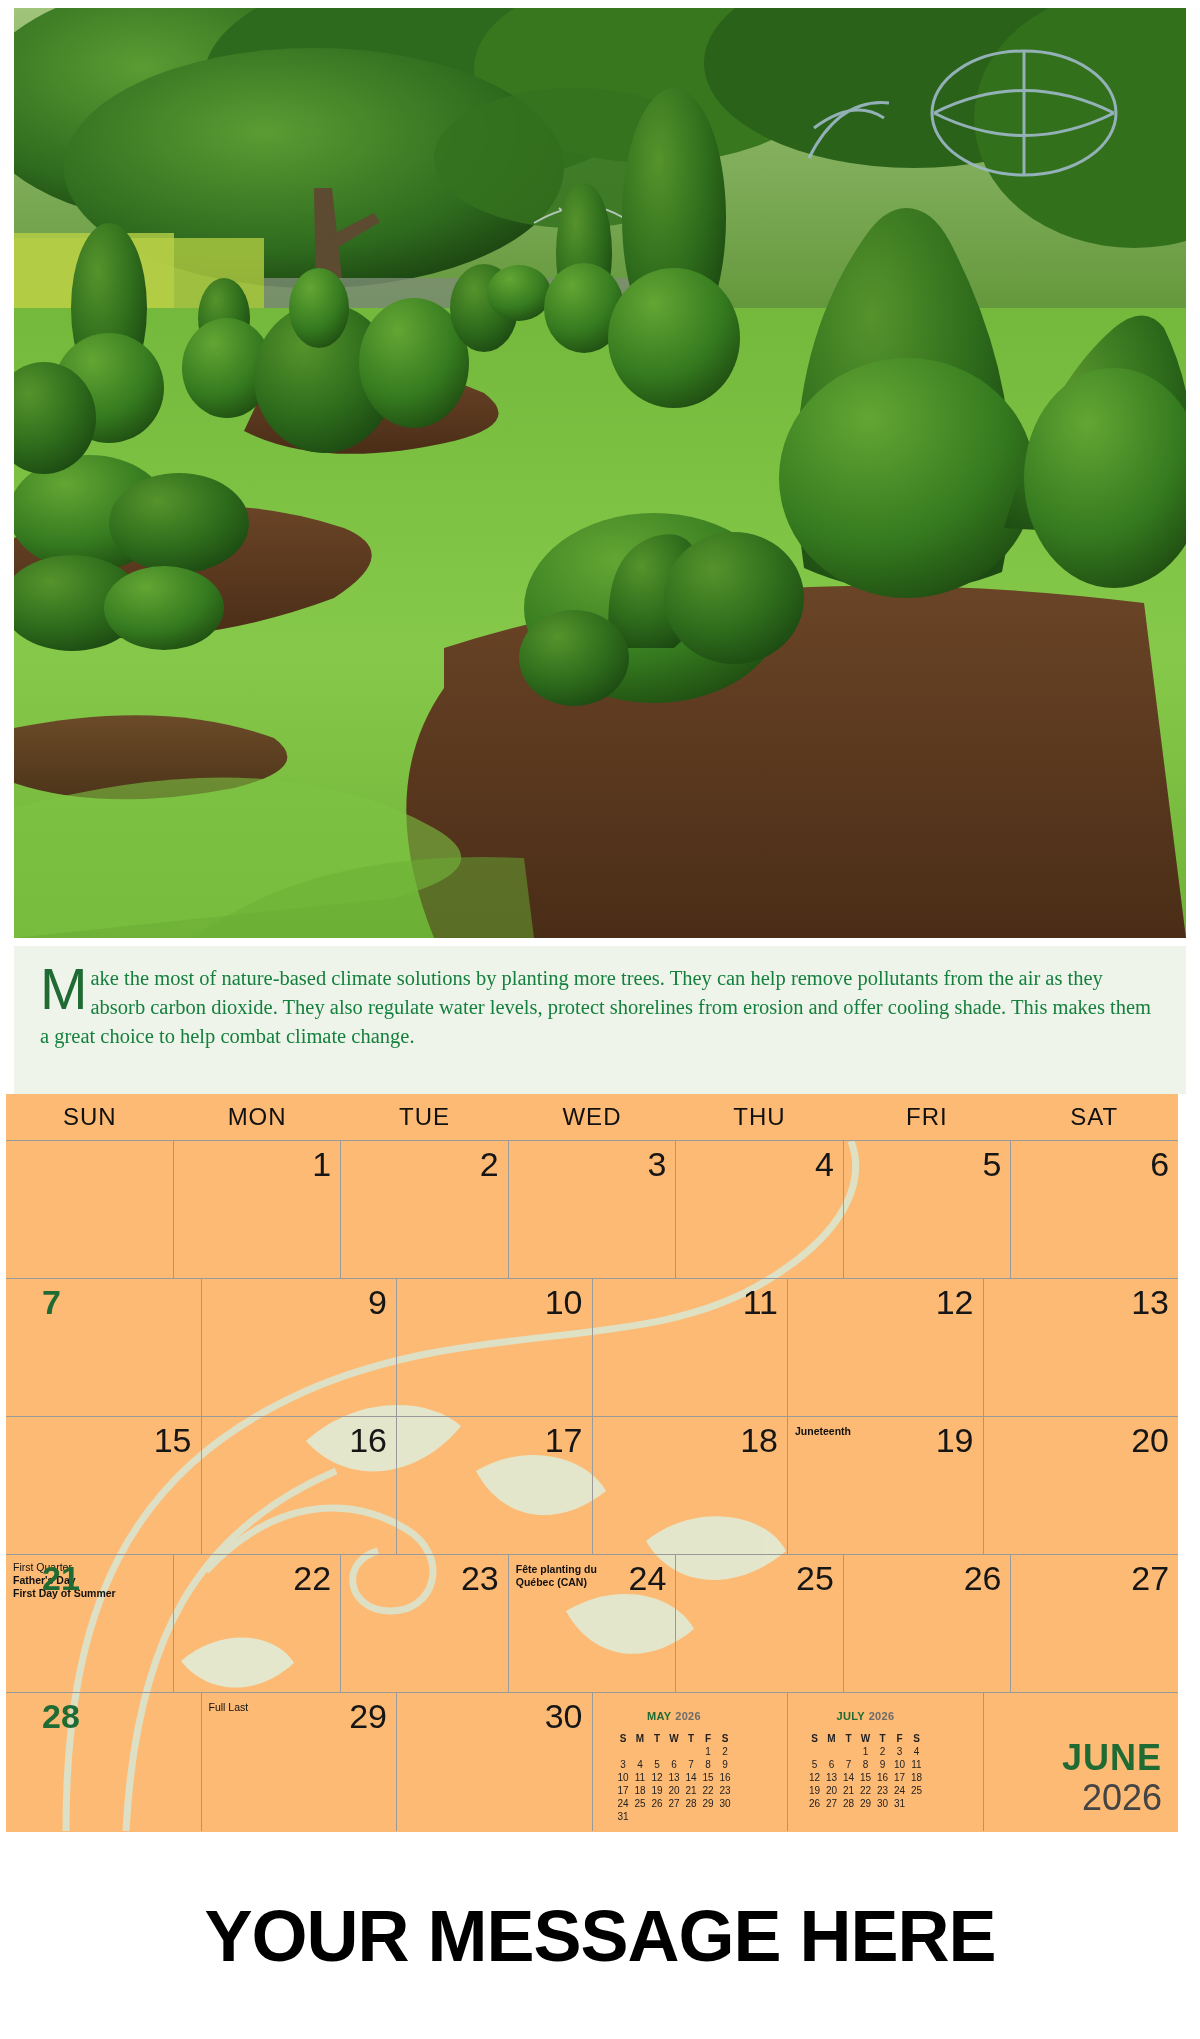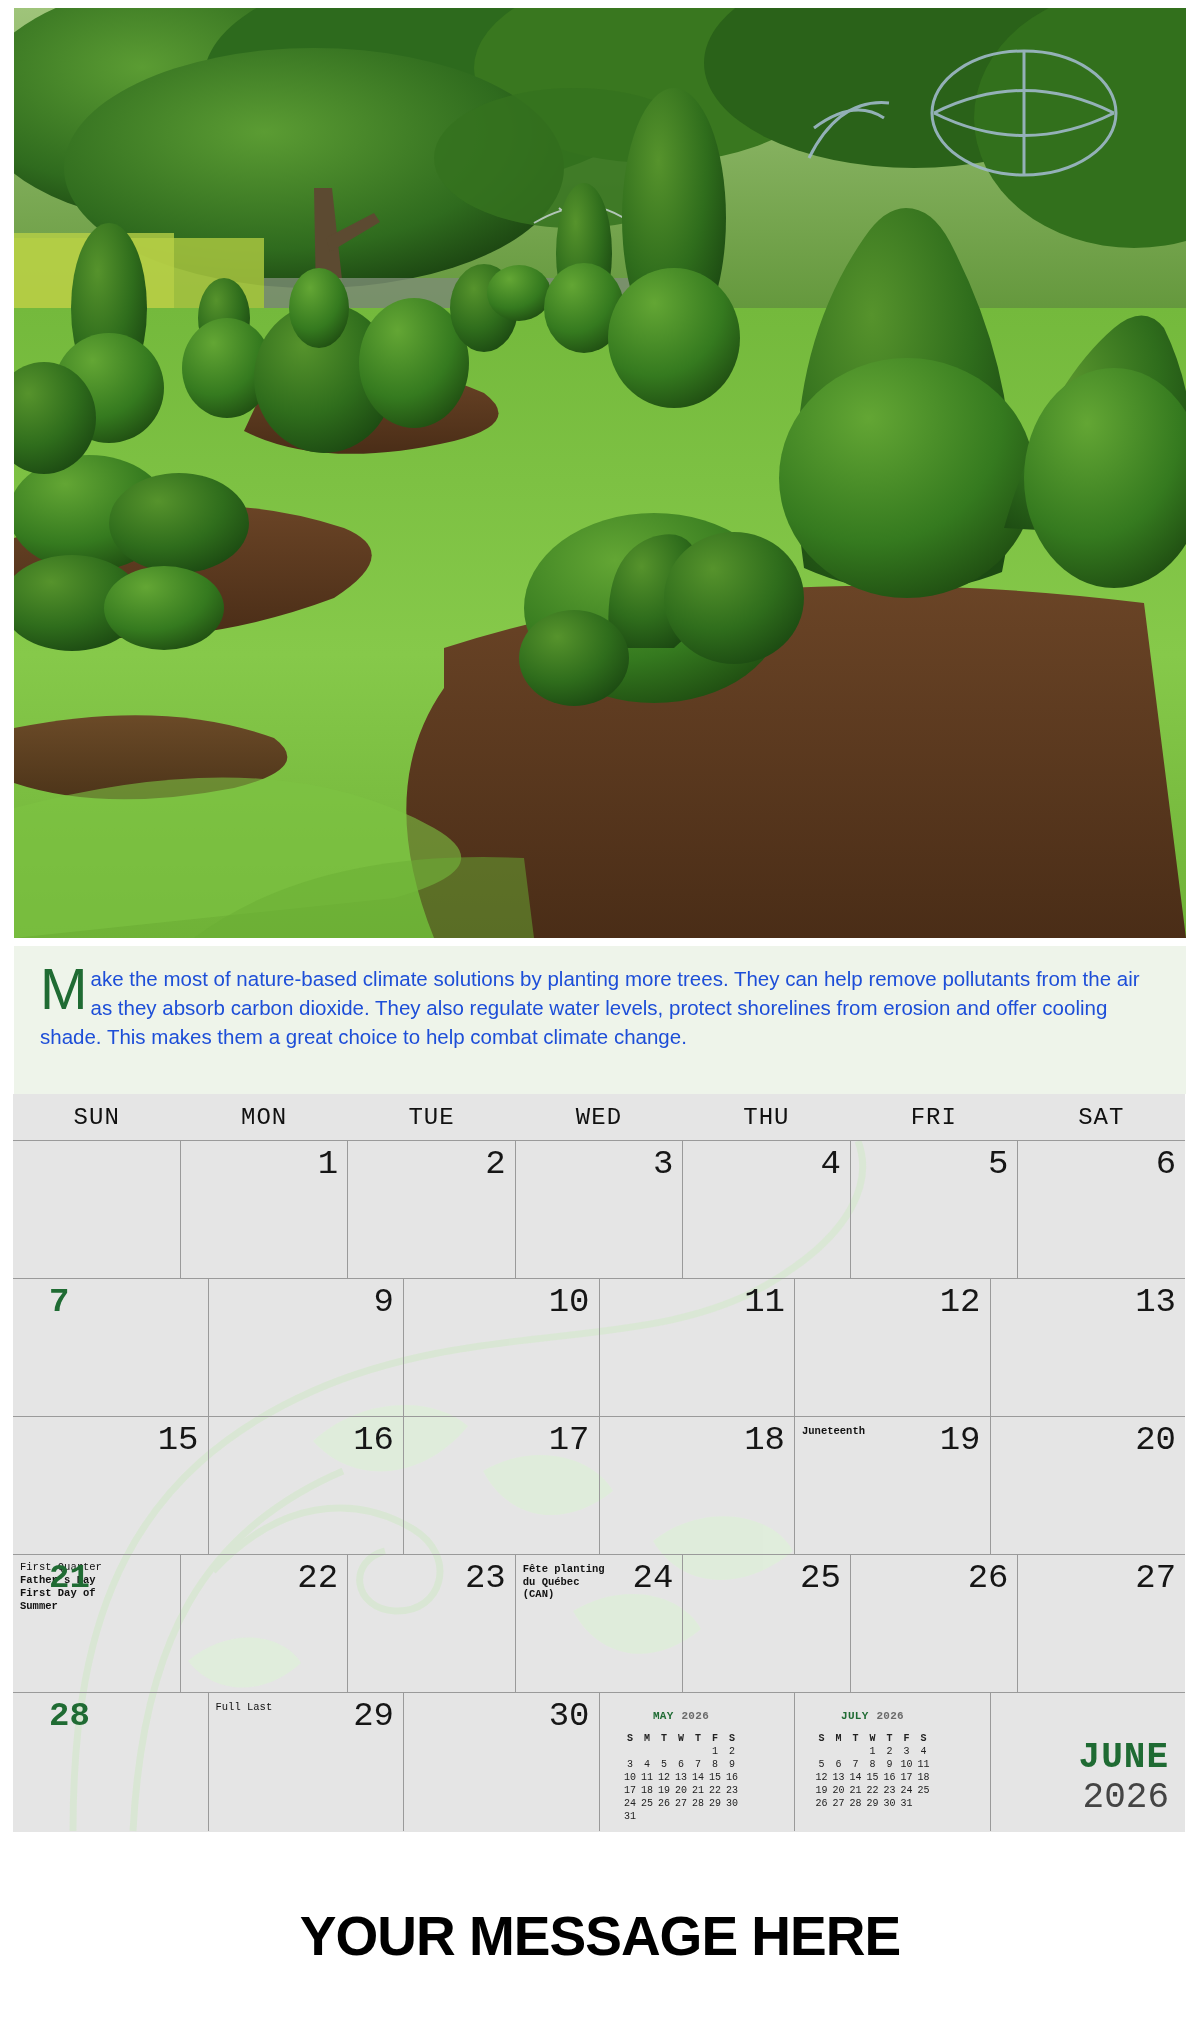--- a/index.html
+++ b/index.html
@@ -7,24 +7,24 @@
   .page{position:relative;width:1200px;height:2039px;background:#ffffff;overflow:hidden;}
 
   
   .photo{position:absolute;left:14px;top:8px;width:1172px;height:930px;overflow:hidden;background:#4e8b2a;}
   .photo svg{display:block;width:100%;height:100%;}
 
   
   .blurb{position:absolute;left:14px;top:946px;width:1172px;height:148px;background:#eef4ea;}
   .blurb-inner{position:relative;padding:18px 26px 0 26px;}
   .dropcap{float:left;font-size:57px;line-height:47px;color:#1f6b33;font-weight:400;padding:2px 3px 0 0;font-family:"Liberation Sans",sans-serif;}
-  .blurb-text{font-size:20.5px;line-height:29px;color:#1d4ed8;text-align:left;}
+  .blurb-text{font-size:20.5px;line-height:29px;color:#15803d;text-align:left;font-family:Liberation Serif, serif;}
 
   
-  .cal{position:absolute;left:13px;top:1094px;width:1172px;height:738px;background:#e5e5e5;font-family:Liberation Mono, monospace;}
+  .cal{position:absolute;left:6px;top:1094px;width:1172px;height:738px;background:#fdba74;}
   .dow{display:flex;width:100%;height:46px;align-items:center;}
   .dow div{flex:1 1 0;text-align:center;font-size:24px;letter-spacing:1px;color:#111;}
 
   .grid{position:relative;width:1172px;height:692px;border-top:1px solid #9a9a9a;}
   .swirl{position:absolute;left:0;top:0;width:1172px;height:692px;pointer-events:none;}
   .row{position:relative;display:flex;width:100%;height:138px;border-bottom:1px solid #9a9a9a;box-sizing:border-box;}
   .row:last-child{border-bottom:none;}
   .cell{position:relative;flex:1 1 0;border-right:1px solid #9a9a9a;box-sizing:border-box;}
   .cell:last-child{border-right:none;}
   .daynum{position:absolute;right:9px;top:4px;font-size:34px;color:#161616;line-height:38px;}
@@ -40,21 +40,21 @@
   .mini table{border-collapse:collapse;}
   .mini td,.mini th{width:17px;height:13px;text-align:center;font-size:10px;font-weight:normal;padding:0;color:#222;}
   .mini th{font-weight:bold;}
 
   .monthtag{position:absolute;right:16px;bottom:14px;text-align:right;}
   .monthtag .m{font-size:36px;font-weight:bold;color:#1f6b33;line-height:42px;letter-spacing:1px;}
   .monthtag .y{font-size:36px;color:#444;line-height:38px;}
 
   
   .adbar{position:absolute;left:14px;top:1846px;width:1172px;height:180px;background:#ffffff;display:flex;align-items:center;justify-content:center;}
-  .adbar span{font-size:55px;font-weight:bold;letter-spacing:-1px;color:#000;}
+  .adbar span{font-size:72px;font-weight:bold;letter-spacing:-1px;color:#000;}
 </style>
 </head>
 <body>
 
 <div class="page">
 
   <div class="photo">
     <svg viewBox="0 0 1172 930" preserveAspectRatio="none">
       <defs>
         <linearGradient id="sky" x1="0" y1="0" x2="0" y2="1">

